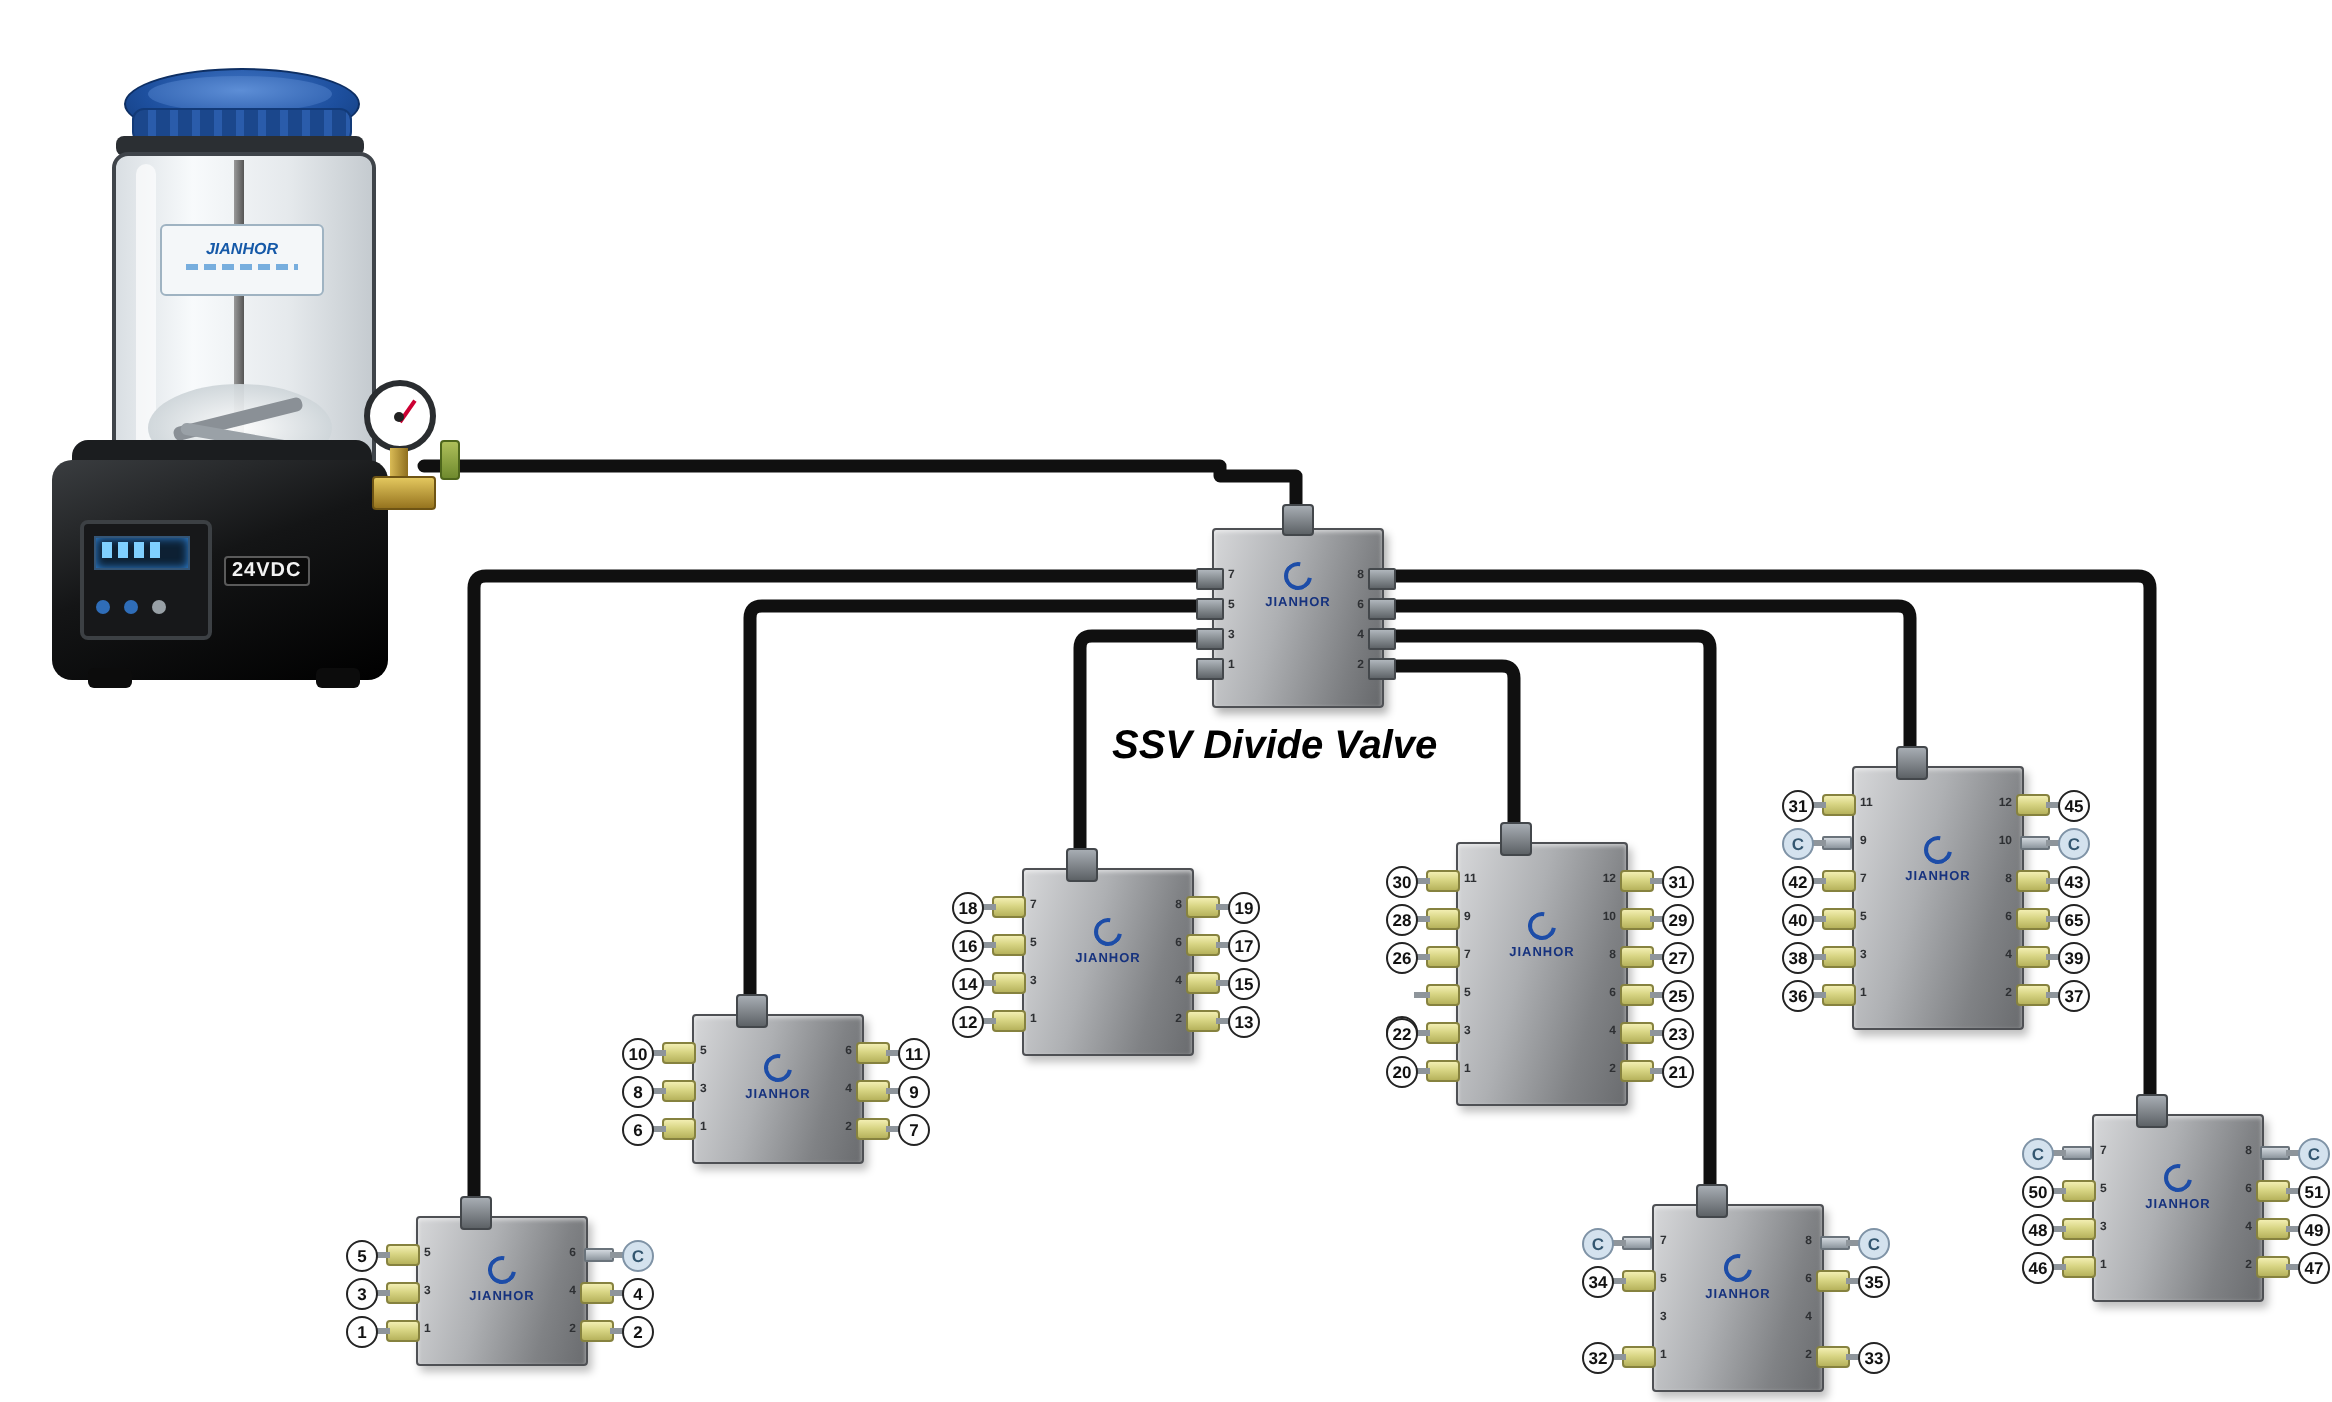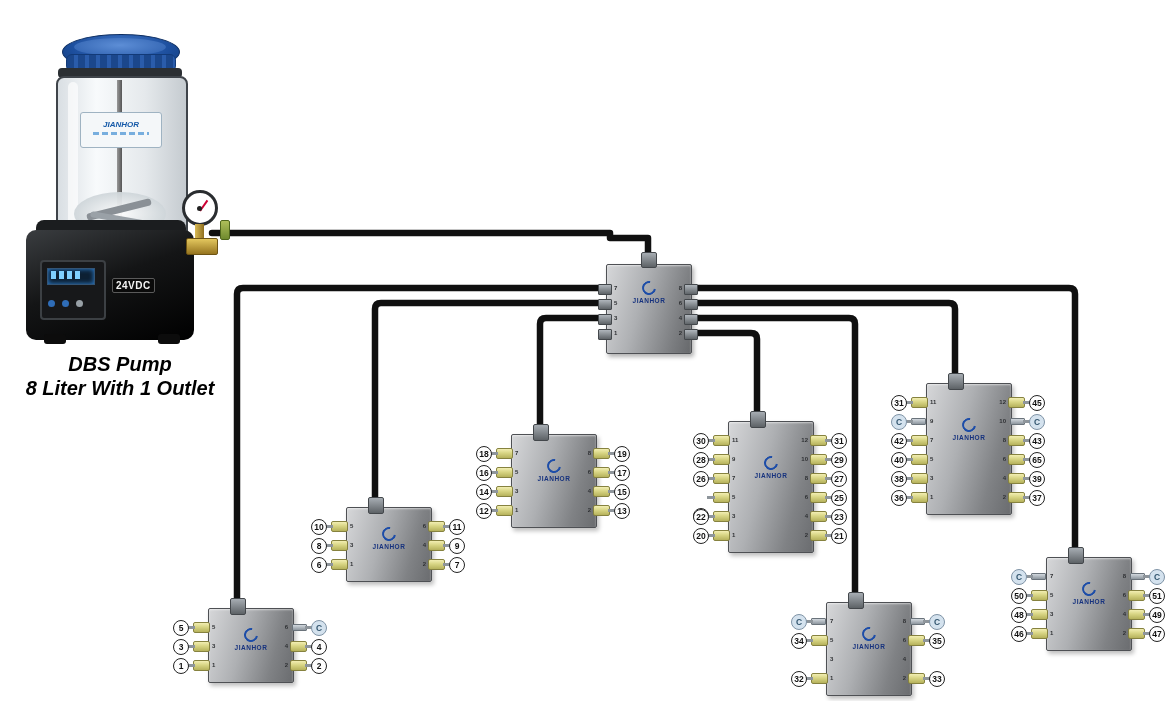--- a/index.html
+++ b/index.html
@@ -141,24 +141,21 @@
     <div class="foot f1"></div>
     <div class="foot f2"></div>
     <div class="gauge"></div>
     <div class="needle"></div>
     <div class="gauge-dot"></div>
     <div class="gauge-stem"></div>
     <div class="fit-block"></div>
     <div class="bleeder"></div>
   </div>
 
-  <div class="caption pump-caption">
-    <div>DBS Pump</div>
-    <div>8 Liter With 1 Outlet</div>
-  </div>
+  <div class="caption ssv-caption">SSV Divide Valve</div>
 
   <div class="main-valve" id="mainValve" style="left:600px;top:252px">
       <div class="mv-body">
         <div class="v-logo" style="top: 18%;"><div class="v-swirl"></div><div class="v-brand">JIANHOR</div></div>
       </div>
       <div class="mv-inlet"></div>
       <div class="mv-stud" style="left: -2px; top: 31.5px;"></div>
       <div class="mv-stud" style="right: -2px; top: 31.5px;"></div>
       <div class="inner-num" style="left: 14px; top: 32.5px;">7</div>
       <div class="inner-num" style="right: 14px; top: 32.5px;">8</div>

